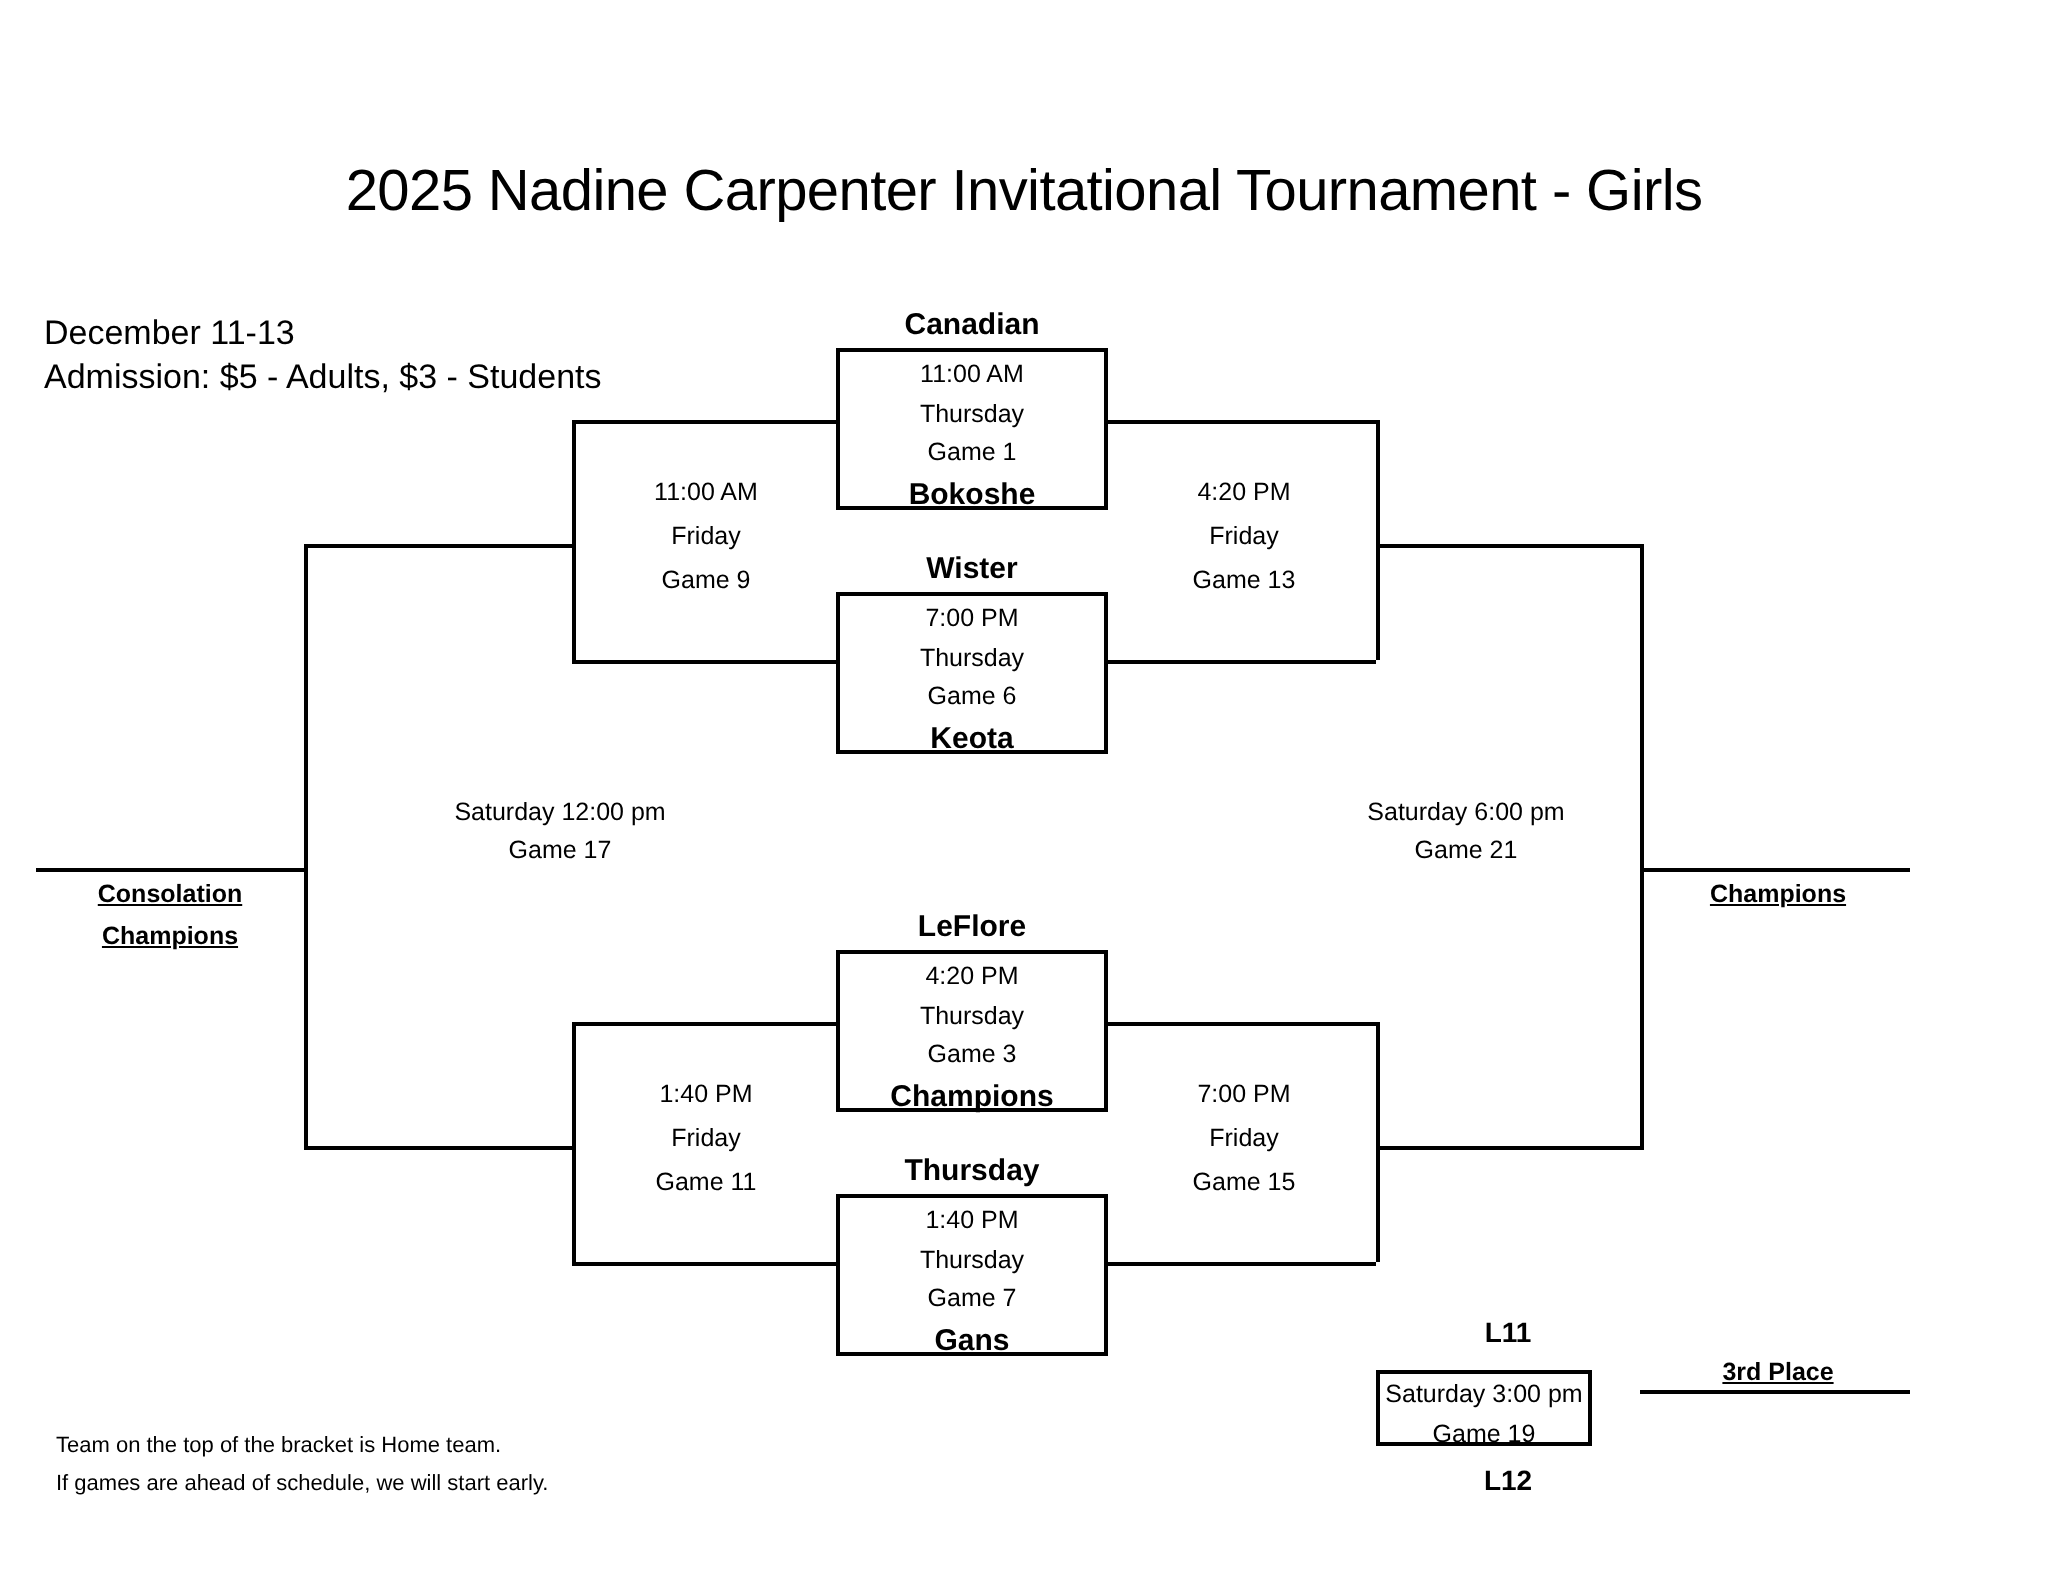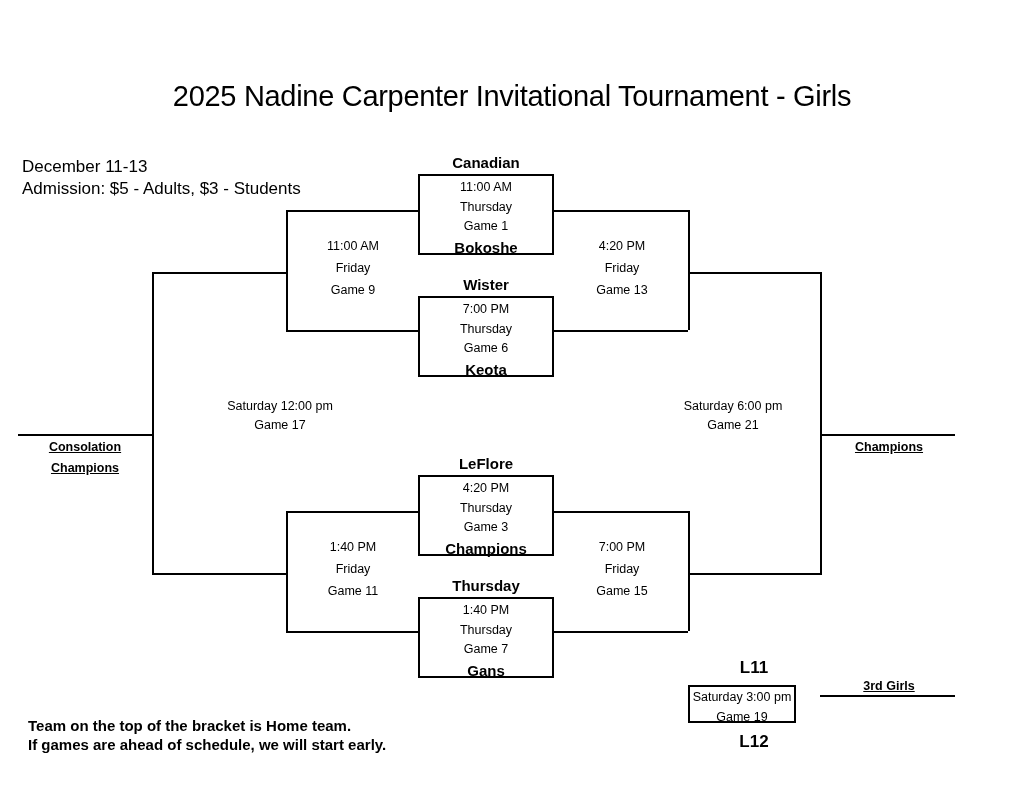--- a/index.html
+++ b/index.html
@@ -35,22 +35,22 @@
     font-size: 17px;
     font-weight: 400;
     white-space: nowrap;
   }
   .meta.l1 { top: 157px; }
   .meta.l2 { top: 179px; }
 
   .note {
     position: absolute;
     left: 28px;
-    font-size: 15px;
-    font-weight: 700;
+    font-size: 11px;
+    font-weight: 400;
     white-space: nowrap;
   }
   .note.n1 { top: 717px; }
   .note.n2 { top: 736px; }
 
   
   .hline {
     position: absolute;
     height: 0;
     border-top: 2px solid #000;
@@ -114,21 +114,21 @@
     font-size: 12.5px;
     line-height: 21px;
     font-weight: bold;
     white-space: nowrap;
     text-decoration: underline;
   }
 
   .slot-label {
     position: absolute;
     text-align: center;
-    font-size: 17px;
+    font-size: 14px;
     font-weight: bold;
     white-space: nowrap;
   }
 </style>
 </head>
 <body>
 
 <div id="page">
 
   <div class="title">2025 Nadine Carpenter Invitational Tournament - Girls</div>
@@ -228,18 +228,18 @@
     <div>Champions</div>
   </div>
 
   <div class="slot-label" style="left:688px; top:658px; width:132px;">L11</div>
   <div class="gamebox" style="left:688px; top:685px; width:108px; height:38px; padding-top:1px;">
     <div class="ln">Saturday 3:00 pm</div>
     <div class="ln">Game 19</div>
   </div>
   <div class="slot-label" style="left:688px; top:732px; width:132px;">L12</div>
   <div class="hline" style="left:820px; top:695px; width:135px;"></div>
-  <div class="out-label" style="left:822px; top:676px; width:134px;">3rd Girls</div>
+  <div class="out-label" style="left:822px; top:676px; width:134px;">3rd Place</div>
 
   <div class="note n1">Team on the top of the bracket is Home team.</div>
   <div class="note n2">If games are ahead of schedule, we will start early.</div>
 
 </div>
 
 </body></html>

